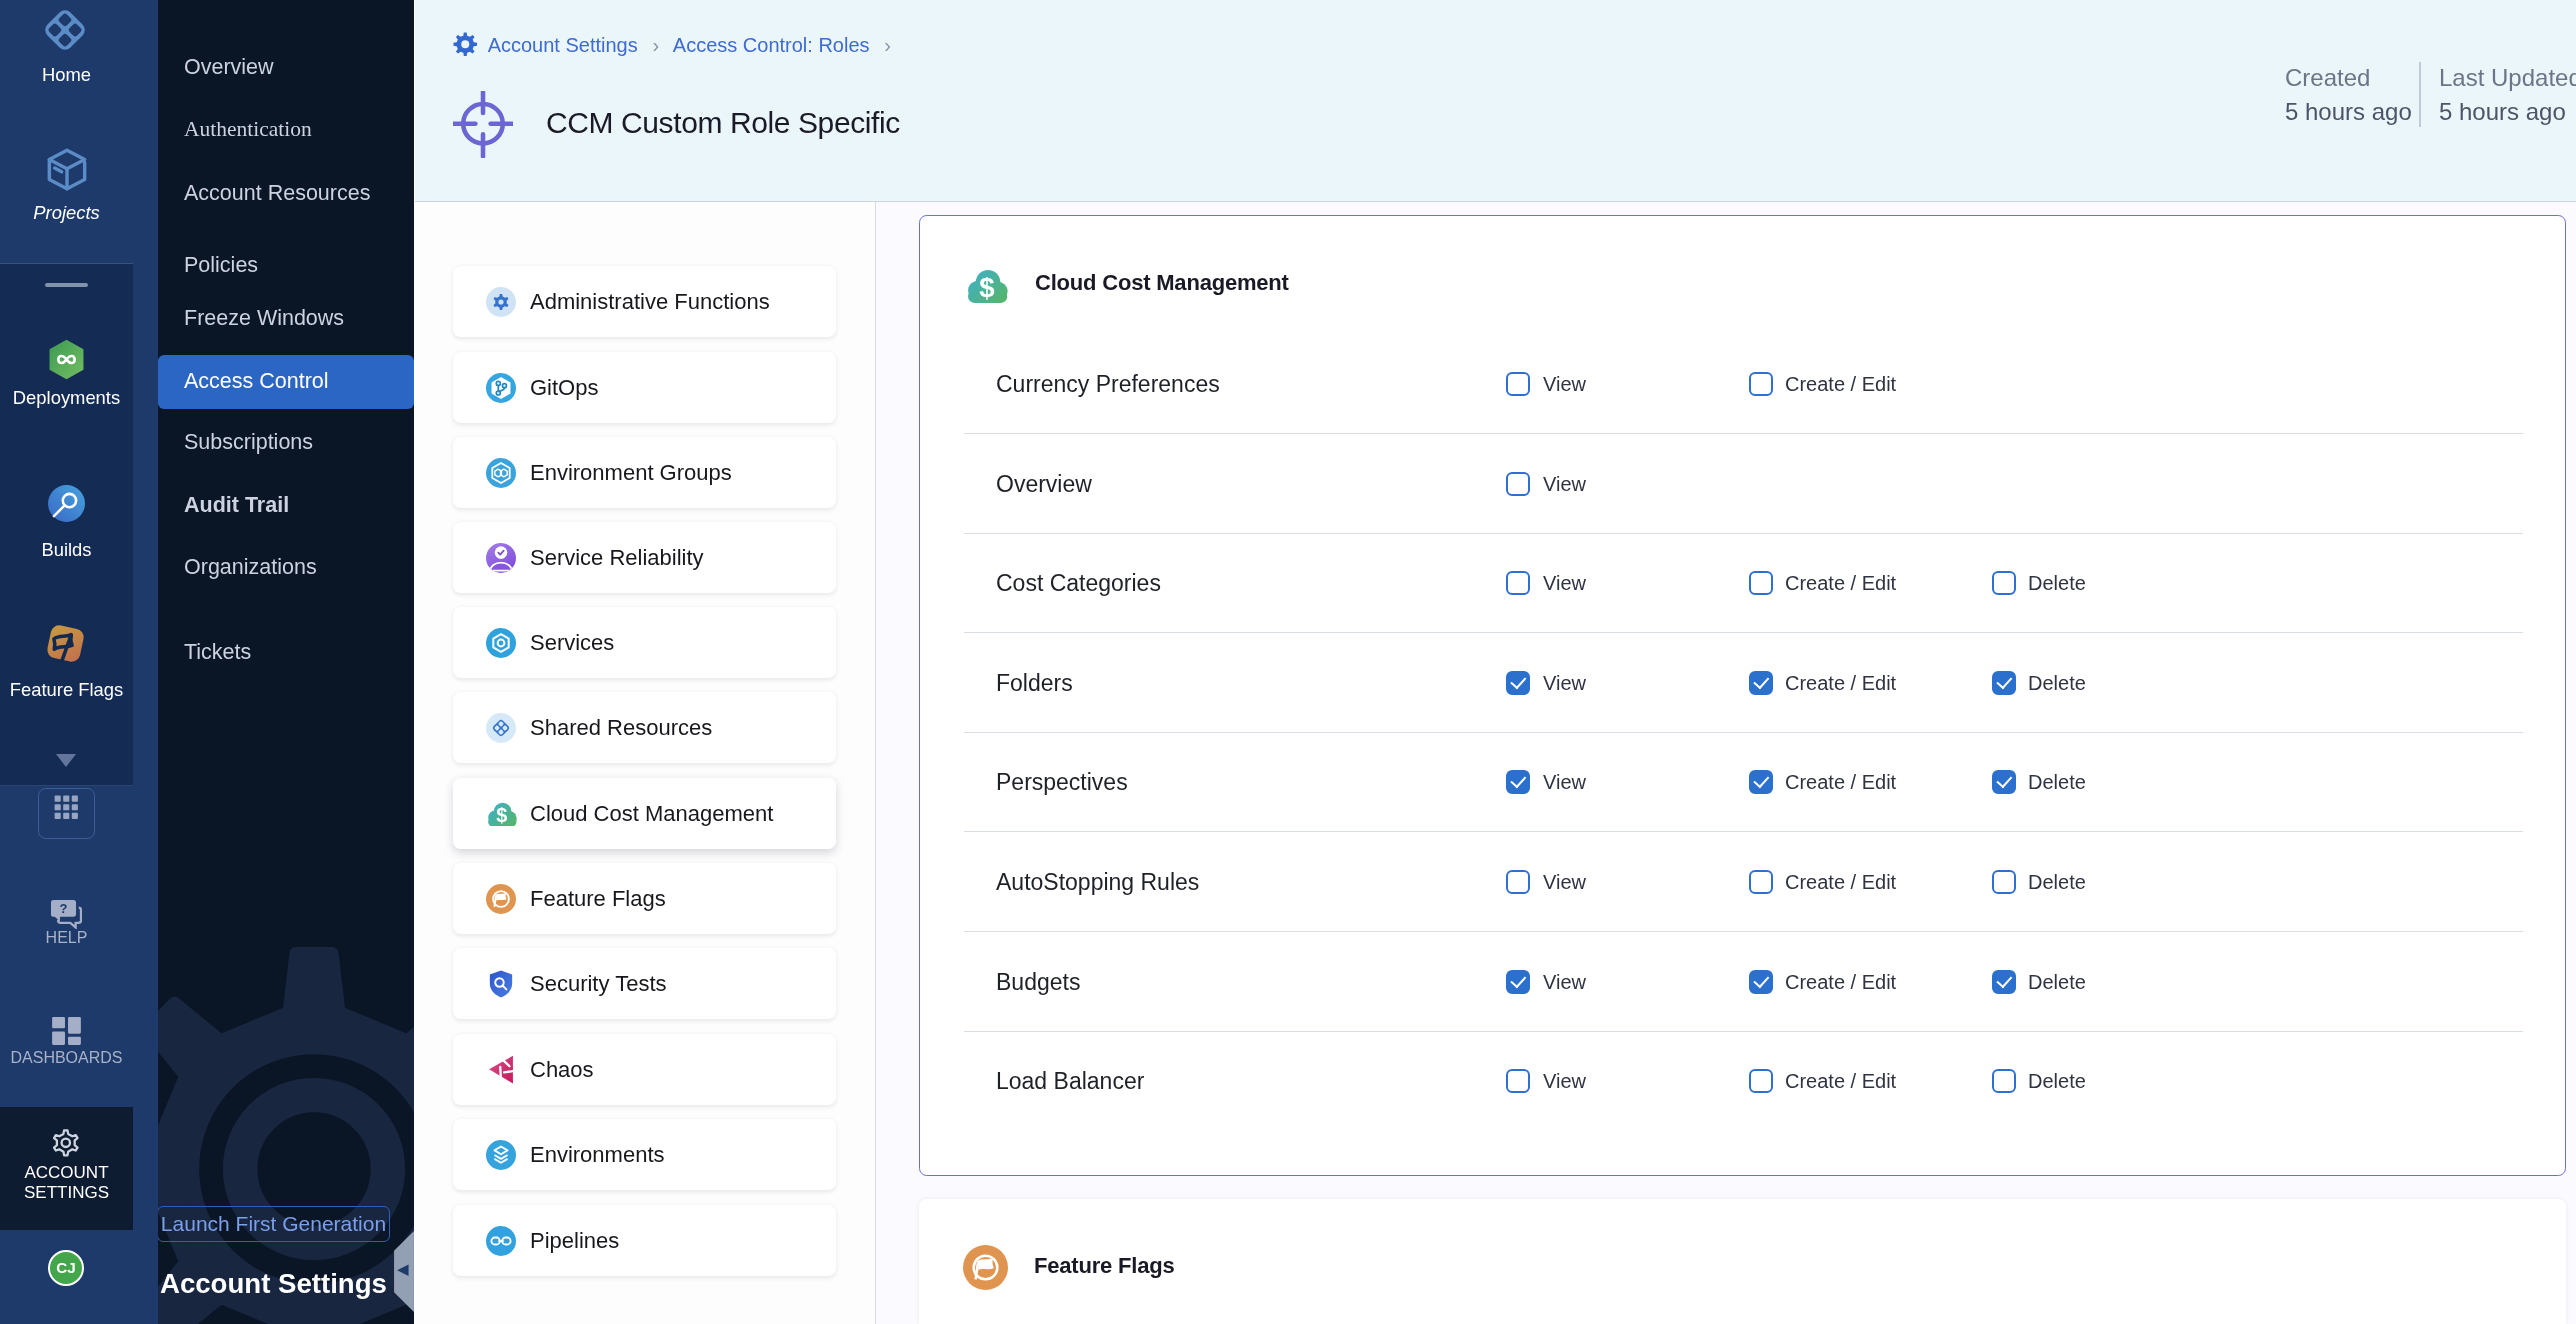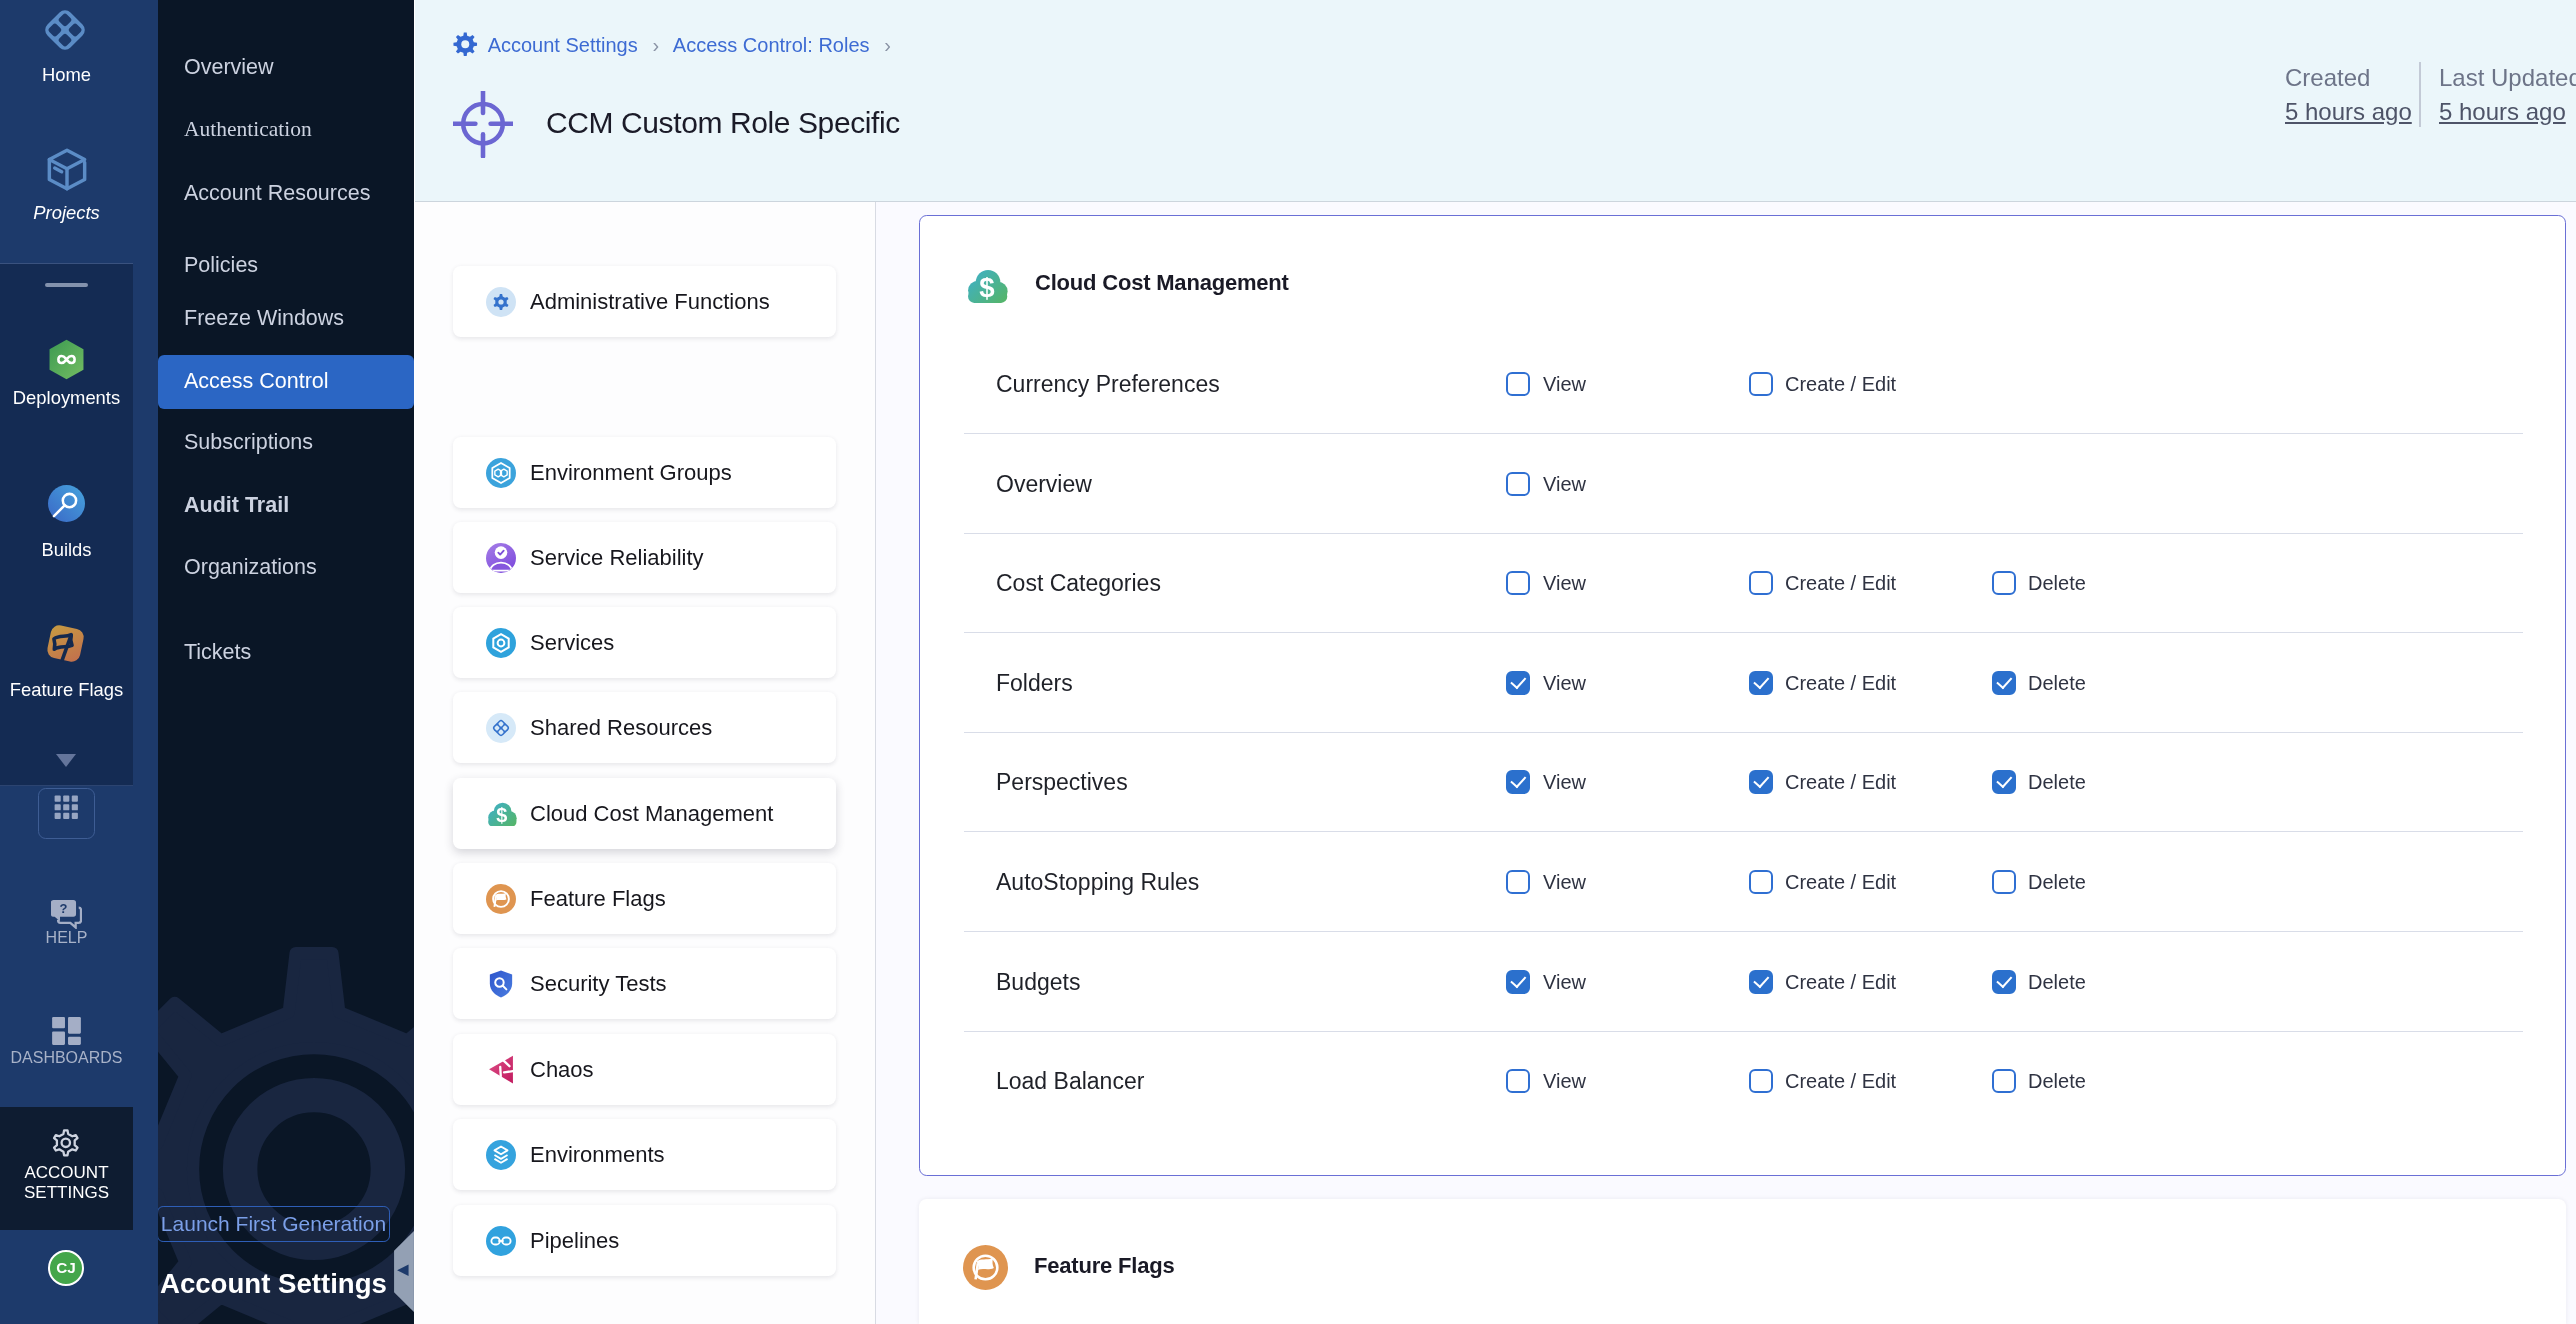--- a/index.html
+++ b/index.html
@@ -26,21 +26,21 @@
   .launchbtn{position:absolute;left:24px;top:1206px;width:233px;height:36px;border:1.5px solid #2e5eb7;border-radius:6.1px;box-sizing:border-box;color:#7b9fe8;font-size:21px;text-align:center;line-height:33px;}
   .asbottom{position:absolute;left:27px;top:1268px;color:#fff;font-size:27.6px;font-weight:bold;}
 
   
   #main{position:absolute;left:415px;top:0;width:2161px;height:1324px;background:#fafaff;}
   #header{position:absolute;left:0;top:0;width:2161px;height:202px;background:#ebf6fa;border-bottom:0.8px solid #ccd5dd;box-sizing:border-box;}
   .crumb{position:absolute;top:34px;left:38px;height:26px;font-size:20px;color:#3d6bd3;}
   .crumbsep{color:#8a93a5;}
   #title{position:absolute;left:131px;top:106px;font-size:30px;color:#1b1b28;font-weight:500;letter-spacing:-0.4px;}
   .meta{position:absolute;top:64px;font-size:24px;color:#6d7488;white-space:nowrap;}
-  .metaval{position:absolute;top:98px;font-size:24px;color:#4e5468;white-space:nowrap;text-decoration:underline;}
+  .metaval{position:absolute;top:98px;font-size:24px;color:#4e5468;white-space:nowrap;}
   .metasep{position:absolute;left:2004px;top:62px;width:1.5px;height:65px;background:#c3cad6;}
 
   
   #midcol{position:absolute;left:0;top:202px;width:460px;height:1122px;background:#fdfdfe;border-right:0.8px solid #d8dbe3;box-sizing:content-box;}
   .card{position:absolute;left:38px;width:383px;height:71px;background:#fff;border-radius:7.7px;box-shadow:0 1.5px 4.6px rgba(40,41,61,.10);}
   .card .ctext{position:absolute;left:77px;top:0;height:71px;line-height:71px;font-size:22px;color:#17171d;}
   .cicon{position:absolute;left:33px;top:20.7px;width:30px;height:30px;border-radius:50%;}
 
   
   #panel1{position:absolute;left:504px;top:215px;width:1647px;height:961px;background:#fff;border:1.5px solid #6a6fd6;border-radius:7.7px;box-sizing:border-box;}
@@ -235,20 +235,35 @@
 
   <div id="midcol">
     <div class="card" style="top:64px;">
         <span class="cicon">
       <svg width="30" height="30" viewBox="0 0 39 39">
             <circle cx="19.5" cy="19.5" r="19.5" fill="#cfe3f5"></circle>
         <path d="M17.3 12.2 L18.0 9.1 L21.0 9.1 L21.7 12.2 L24.7 14.0 L27.7 13.0 L29.3 15.6 L26.9 17.7 L26.9 21.3 L29.3 23.4 L27.7 26.0 L24.7 25.0 L21.7 26.8 L21.0 29.9 L18.0 29.9 L17.3 26.8 L14.3 25.0 L11.3 26.0 L9.7 23.4 L12.1 21.3 L12.1 17.7 L9.7 15.6 L11.3 13.0 L14.3 14.0 Z" fill="#3472cc"></path>
         <circle cx="19.5" cy="19.5" r="3.4" fill="#cfe3f5"></circle>
       </svg></span>
         <span class="ctext">Administrative Functions</span>
+      </div>
+    <div class="card" style="top:150px;">
+        <span class="cicon">
+      <svg width="30" height="30" viewBox="0 0 39 39">
+            <circle cx="19.5" cy="19.5" r="19.5" fill="#35a6df"></circle>
+        <path d="M19.5 6.5 L30.8 13.0 L30.8 26.0 L19.5 32.5 L8.2 26.0 L8.2 13.0 Z" fill="#fff" stroke="#fff" stroke-width="2" stroke-linejoin="round"></path>
+        <g fill="none" stroke="#2287c5" stroke-width="2.2">
+              <circle cx="16" cy="13.5" r="2.6"></circle>
+              <circle cx="24" cy="16.5" r="2.6"></circle>
+              <circle cx="16" cy="26" r="2.6"></circle>
+              <path d="M16 16.1 v7.3"></path>
+              <path d="M24 19.1 c0 4.5 -7 3 -7.6 6"></path>
+            </g>
+      </svg></span>
+        <span class="ctext">GitOps</span>
       </div>
     <div class="card" style="top:235px;">
         <span class="cicon">
       <svg width="30" height="30" viewBox="0 0 39 39">
             <circle cx="19.5" cy="19.5" r="19.5" fill="#3ba3dc"></circle>
         <g fill="none" stroke="#fff" stroke-linejoin="round">
               <path d="M19.5 6.5 L30.8 13.0 L30.8 26.0 L19.5 32.5 L8.2 26.0 L8.2 13.0 Z" stroke-width="2.3"></path>
         <path d="M15.8 14.5 L11.5 17.0 L11.5 22.0 L15.8 24.5 L20.1 22.0 L20.1 17.0 Z" stroke-width="1.8"></path>
         <path d="M23.2 14.5 L18.9 17.0 L18.9 22.0 L23.2 24.5 L27.5 22.0 L27.5 17.0 Z" stroke-width="1.8"></path>
             </g>

